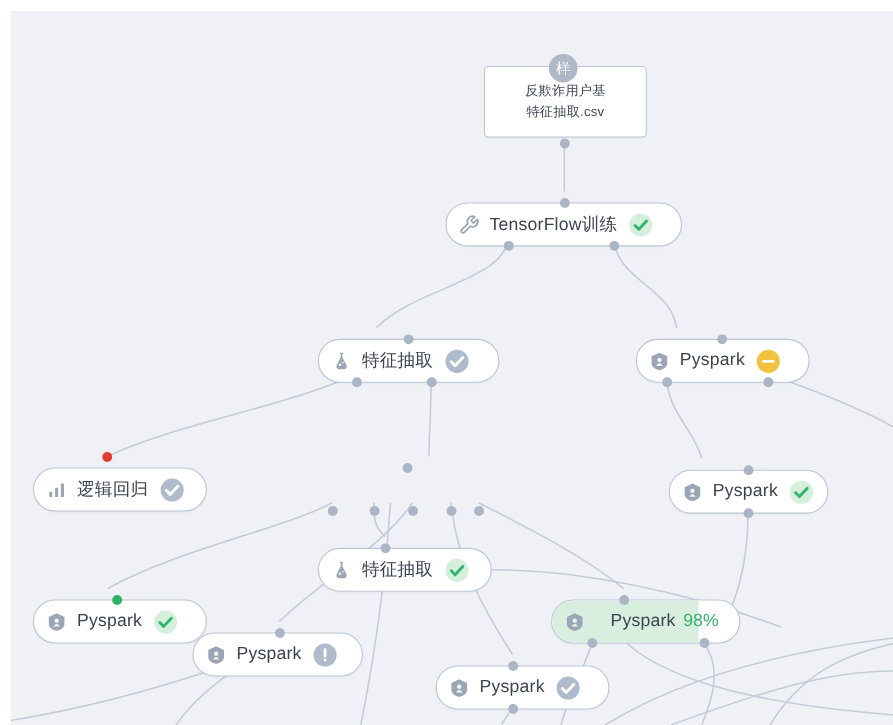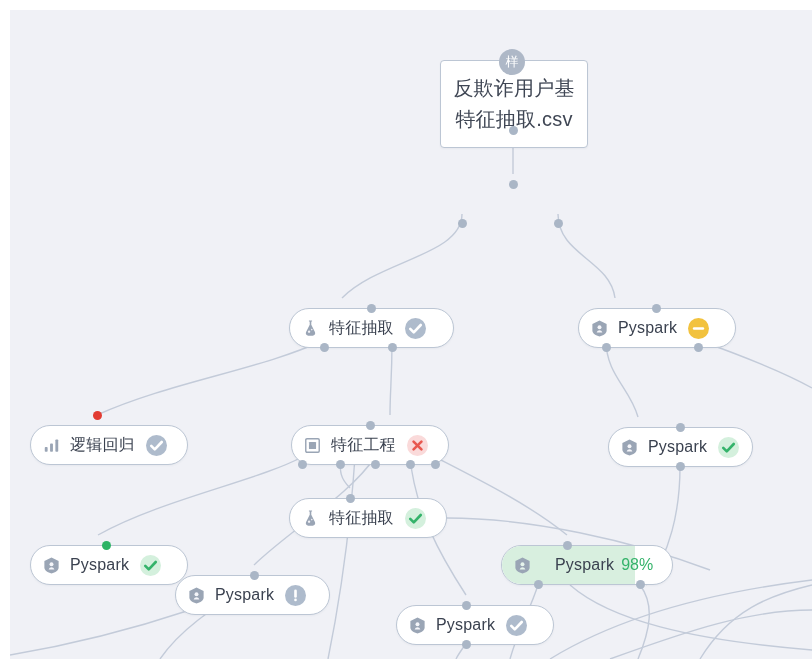--- a/index.html
+++ b/index.html
@@ -57,21 +57,21 @@
     align-items: center;
     gap: 2px;
     line-height: 1.45;
   }
   .node-label {
     font-size: 16px;
     color: #3b4250;
     letter-spacing: 0.2px;
   }
   .node.boxy .node-label {
-    font-size: 20px;
+    font-size: 12px;
     color: #3f4654;
     text-align: right;
   }
   .node-pct {
     font-size: 16px;
     color: #34b36a;
     margin-left: -2px;
     text-align: center;
   }
 
@@ -229,20 +229,33 @@
 
     <div class="tag-chip" style="left:489px; top:39px;">
       <span>样</span>
     </div>
 
     <div class="node boxy" style="left:430px; top:50px; width:148px;">
       <span class="node-label">反欺诈用户基</span>
       <span class="node-label">特征抽取.csv</span>
     </div>
 
+    <div class="node" style="left:395px; top:174px; width:215px;">
+      <span class="icon">
+        <svg viewBox="0 0 24 24" fill="none" stroke="currentColor" stroke-width="2" stroke-linecap="round" stroke-linejoin="round">
+          <path d="M14.7 6.3a1 1 0 0 0 0 1.4l1.6 1.6a1 1 0 0 0 1.4 0l3.77-3.77a6 6 0 0 1-7.94 7.94l-6.91 6.91a2.12 2.12 0 0 1-3-3l6.91-6.91a6 6 0 0 1 7.94-7.94l-3.76 3.76z"></path>
+        </svg>
+      </span>
+      <span class="node-label">TensorFlow训练</span>
+      <span class="badge badge-green">
+        <svg viewBox="0 0 24 24" fill="none" stroke-width="3" stroke-linecap="round" stroke-linejoin="round">
+            <polyline points="6 12.5 10 16.5 18 8"></polyline>
+          </svg>
+      </span>
+    </div>
 
     <div class="node" style="left:279px; top:298px; width:165px;">
       <span class="icon">
         <svg viewBox="0 0 24 24" fill="currentColor">
           <path d="M10 2h4v1.2h-1v4.1l4.6 9.2A3.1 3.1 0 0 1 14.8 21H9.2a3.1 3.1 0 0 1-2.8-4.5L11 7.3V3.2h-1V2z"></path>
           <circle cx="10.2" cy="16" r="1.5" fill="#f0f1f6"></circle>
           <circle cx="13.6" cy="13.4" r="1" fill="#f0f1f6"></circle>
         </svg>
       </span>
       <span class="node-label">特征抽取</span>
@@ -278,35 +291,20 @@
         </svg>
       </span>
       <span class="node-label">逻辑回归</span>
       <span class="badge badge-gray">
         <svg viewBox="0 0 24 24" fill="none" stroke-width="3" stroke-linecap="round" stroke-linejoin="round">
             <polyline points="6 12.5 10 16.5 18 8"></polyline>
           </svg>
       </span>
     </div>
 
-    <div class="node" style="left:281px; top:415px; width:158px;">
-      <span class="icon">
-        <svg viewBox="0 0 24 24" fill="none" stroke="currentColor" stroke-width="1.8">
-          <rect x="3.5" y="3.5" width="17" height="17" rx="1.5"></rect>
-          <rect x="7.5" y="7.5" width="9" height="9" rx="0.8" fill="currentColor" stroke="none"></rect>
-        </svg>
-      </span>
-      <span class="node-label">特征工程</span>
-      <span class="badge badge-red">
-        <svg viewBox="0 0 24 24" fill="none" stroke-width="3" stroke-linecap="round">
-            <line x1="7.5" y1="7.5" x2="16.5" y2="16.5"></line>
-            <line x1="16.5" y1="7.5" x2="7.5" y2="16.5"></line>
-          </svg>
-      </span>
-    </div>
 
     <div class="node" style="left:598px; top:417px; width:145px;">
       <span class="icon">
         <svg viewBox="0 0 24 24" fill="currentColor">
           <path d="M12 2 3 6.2v8.1c0 4 4.2 7 9 7.7 4.8-.7 9-3.7 9-7.7V6.2L12 2z"></path>
           <circle cx="12" cy="10.4" r="2.5" fill="#f5f6fa"></circle>
           <path d="M8.4 17.2c.8-1.9 2-3 3.6-3s2.8 1.1 3.6 3z" fill="#f5f6fa"></path>
         </svg>
       </span>
       <span class="node-label">Pyspark</span>

